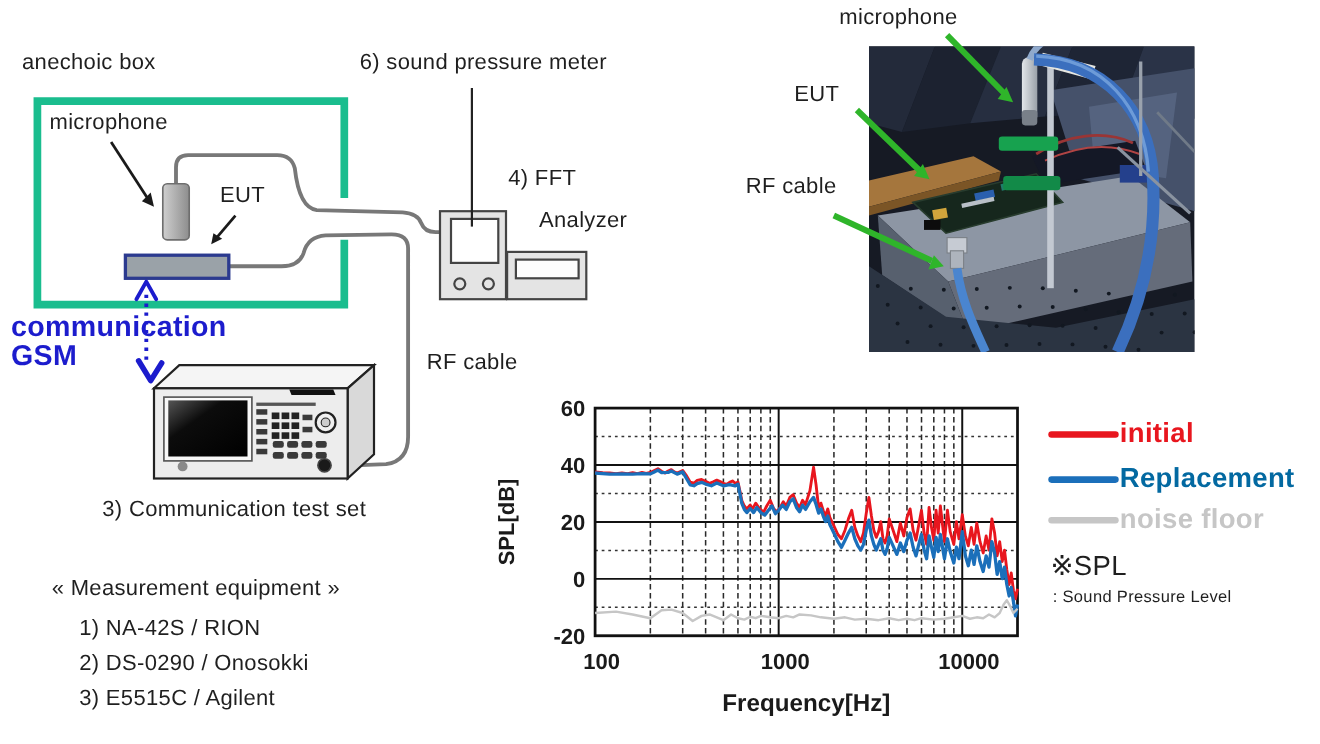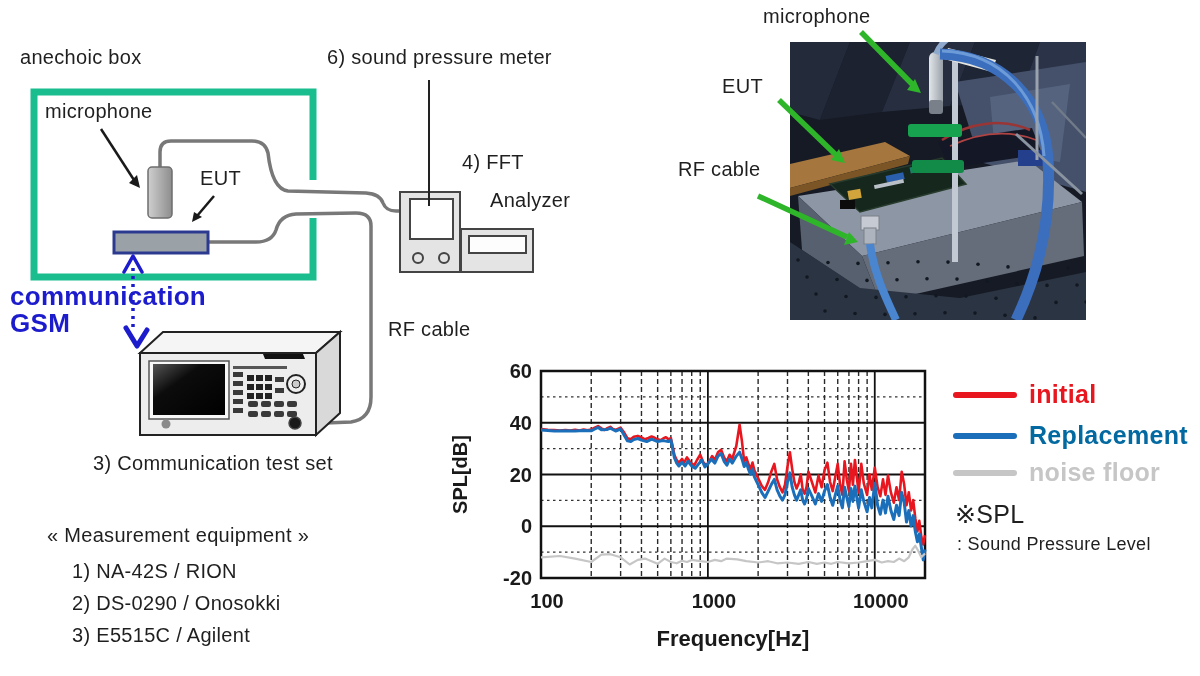--- a/index.html
+++ b/index.html
@@ -1,23 +1,23 @@
 <!DOCTYPE html>
 <html style="--green: #1abd8e; --gsm-blue: #1c1ccd; --arrow-green: #2fb52a; --cable: #787878;"><head>
 <meta charset="utf-8">
 <style>
   html,body{margin:0;padding:0;background:#fff;}
   #page{position:relative;width:1200px;height:676px;background:#fff;overflow:hidden;
         font-family:"Liberation Sans","DejaVu Sans",sans-serif;color:#1f1f1f;}
   .lbl{position:absolute;white-space:nowrap;font-size:20px;letter-spacing:.3px;color:#1f1f1f;}
-  .lbl.small{font-size:18px;}
+  .lbl.small{font-size:15px;}
   .blue{color:var(--gsm-blue);font-weight:600;}
   #bg-svg,#chart-svg{position:absolute;left:0;top:0;}
   #chart-svg{left:440px;top:350px;}
-  .legend-row{position:absolute;display:flex;align-items:center;gap:12px;}
+  .legend-row{position:absolute;display:flex;align-items:center;gap:1px;}
   .legend-swatch{width:64px;height:6px;border-radius:3px;flex:0 0 auto;}
   .legend-text{font-size:25px;font-weight:600;letter-spacing:.3px;}
   .gsm{line-height:27px;font-size:26px;}
 </style>
 </head>
 <body>
 
 <div id="page">
 
   <svg id="bg-svg" width="1200" height="676" viewBox="0 0 1200 676">

